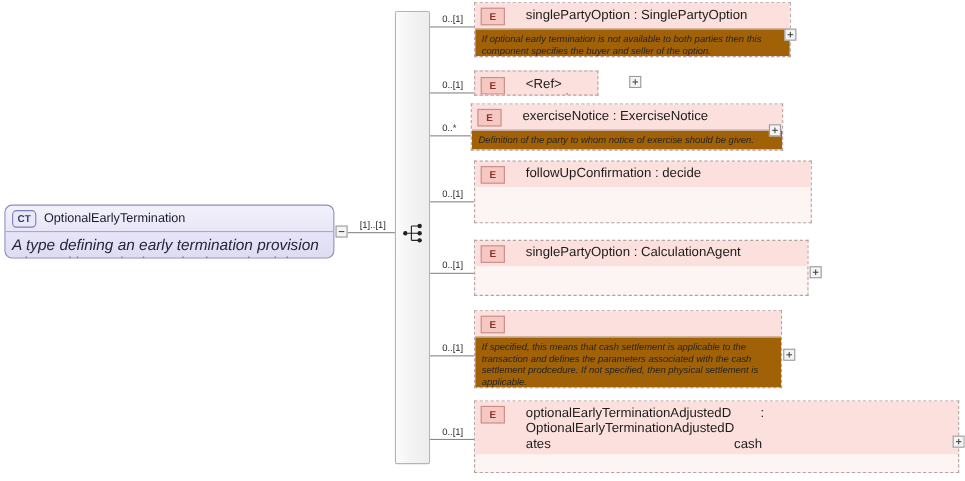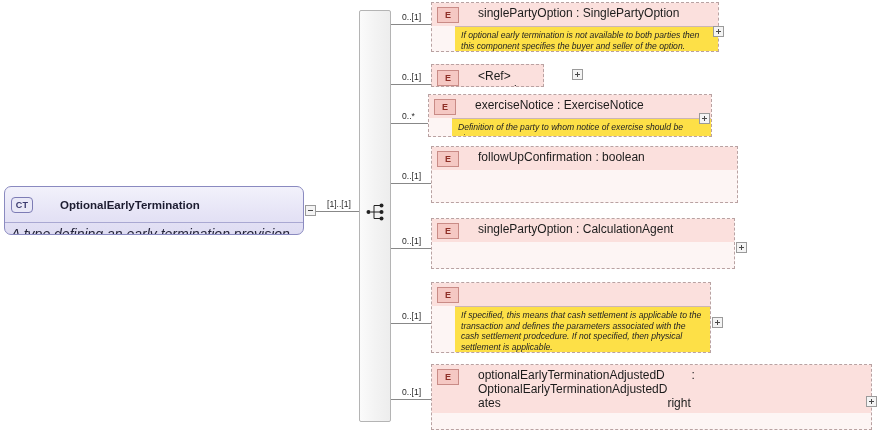--- a/index.html
+++ b/index.html
@@ -16,43 +16,42 @@
   .ct-box{
     position:absolute;
     left:4px; top:186px; width:300px; height:49px;
     border:1px solid #8a8ac0;
     border-radius:7px;
     background:linear-gradient(to bottom,#f2f1fb 0%,#e6e4f6 55%,#dedcf2 100%);
     box-sizing:border-box;
     overflow:hidden;
   }
   .ct-head{
-    height:36px;
+    height:24px;
     display:flex;align-items:center;
     padding-left:6px;
     border-bottom:1px solid #a9a8d2;
     box-sizing:border-box;
-    gap:20px;
   }
   .ct-badge{
     width:20px;height:14px;
     border:1px solid #7d7cb5;
     border-radius:4px;
     background:#e9e8f7;
     color:#3a3a6e;
     font-size:9px;font-weight:bold;
     display:flex;align-items:center;justify-content:center;
     letter-spacing:.2px;
     flex:0 0 auto;
   }
   .ct-title{
     margin-left:7px;
     font-size:11.5px;
     color:#1c1c30;
-    font-weight:bold;
+    font-weight:normal;
     white-space:nowrap;
   }
   .ct-doc{
     padding:3px 2px 0 6px;
     font-size:14px;
     font-style:italic;
     color:#24243a;
     line-height:1.22;
   }
 
@@ -115,27 +114,26 @@
   .el-title{
     margin-left:19px;
     font-size:12px;
     color:#1c1c1c;
     font-weight:normal;
     line-height:1.18;
     white-space:pre-wrap;
   }
   .el-doc{
     border-top:1px solid #ccb6b4;
-    background:#fde047;
+    background:#a16207;
     padding:3px 6px 3px 6px;
     font-size:8.6px;
     font-style:italic;
     color:#232323;
     line-height:1.24;
-    margin-left:23px;
   }
   .el-box.compact .el-head{padding:4px 5px 4px 5px;}
   .el-box.ref{
     border:1px dashed #b9a2a2;
     background:#fbe0dd;
   }
   .el-box.ref .el-head{background:transparent;}
 
   
   .hline{position:absolute;height:0;border-top:1px solid #888;}
@@ -215,21 +213,21 @@
       <span class="el-badge">E</span>
       <span class="el-title">exerciseNotice : ExerciseNotice</span>
     </div>
     <div class="el-doc">Definition of the party to whom notice of exercise should be given.</div>
   </div>
   <div class="toggle plus" style="left:699px;top:113px;"></div>
 
   <div class="el-box" style="left:431px;top:146px;width:307px;height:57px;">
     <div class="el-head">
       <span class="el-badge">E</span>
-      <span class="el-title">followUpConfirmation : boolean</span>
+      <span class="el-title">followUpConfirmation : decide</span>
     </div>
   </div>
 
   <div class="el-box" style="left:431px;top:218px;width:304px;height:51px;">
     <div class="el-head">
       <span class="el-badge">E</span>
       <span class="el-title">singlePartyOption : CalculationAgent</span>
     </div>
   </div>
   <div class="toggle plus" style="left:736px;top:242px;"></div>
@@ -239,18 +237,18 @@
       <span class="el-badge">E</span>
     </div>
     <div class="el-doc">If specified, this means that cash settlement is applicable to the transaction and defines the parameters associated with the cash settlement prodcedure. If not specified, then physical settlement is applicable.</div>
   </div>
   <div class="toggle plus" style="left:712px;top:317px;"></div>
 
   <div class="el-box" style="left:431px;top:364px;width:441px;height:66px;">
     <div class="el-head">
       <span class="el-badge">E</span>
       <span class="el-title">optionalEarlyTerminationAdjustedD        : OptionalEarlyTerminationAdjustedD
-ates                                                  right</span>
+ates                                                  cash</span>
     </div>
   </div>
   <div class="toggle plus" style="left:866px;top:396px;"></div>
 
 </div>
 
 </body></html>

